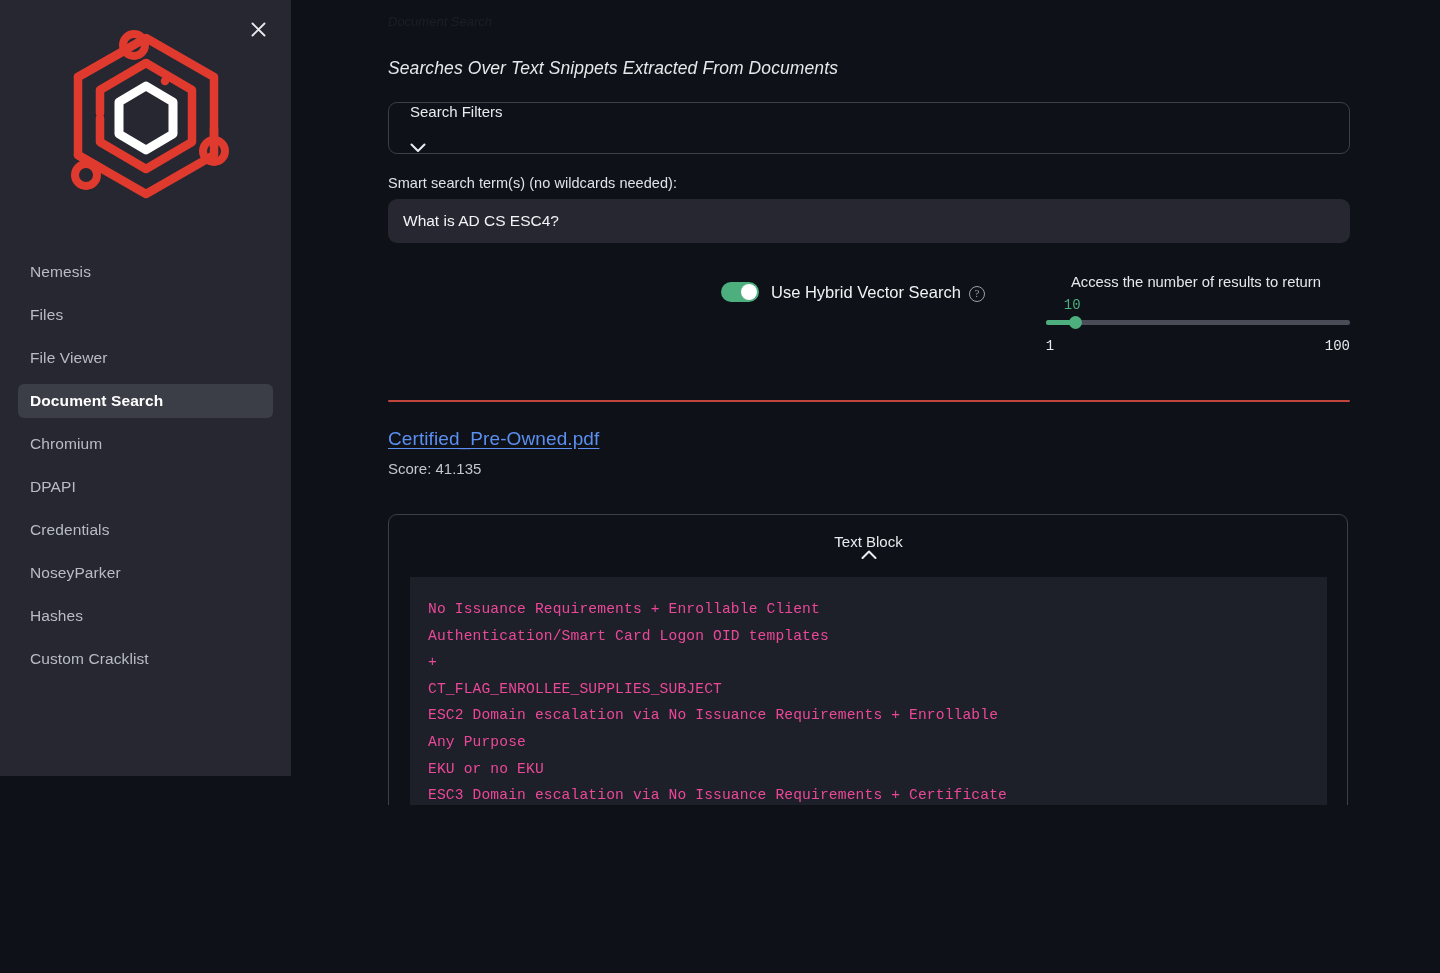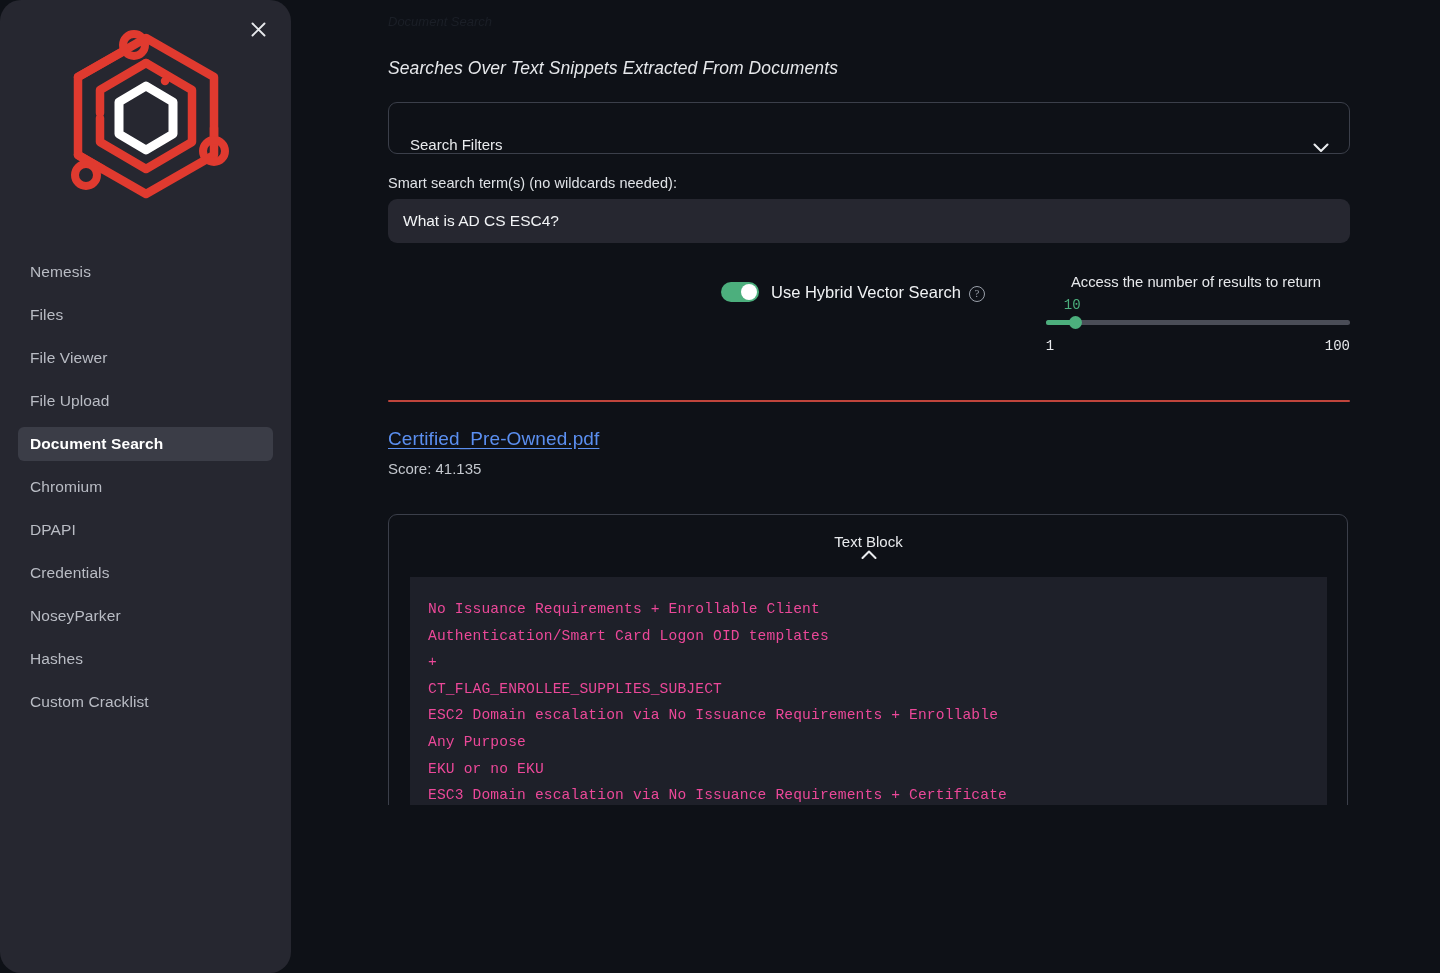--- a/index.html
+++ b/index.html
@@ -17,25 +17,24 @@
     width: 1440px;
     height: 973px;
     display: flex;
     background: #0e1117;
   }
 
   
   .sidebar {
     position: relative;
     width: 291px;
-    height: 973px;
+    height: 776px;
     background: #262730;
     flex: 0 0 291px;
     overflow: hidden;
-    border-radius: 21px;
   }
 
   .close-btn {
     position: absolute;
     top: 14px;
     right: 18px;
     width: 30px;
     height: 30px;
     display: flex;
     align-items: center;
@@ -114,24 +113,25 @@
   }
 
   
   .expander {
     margin-top: 23px;
     height: 52px;
     border: 1px solid #3b3f4a;
     border-radius: 9px;
     background: #0e1117;
     display: flex;
-    align-items: flex-end;
+    align-items: flex-start;
     justify-content: space-between;
     padding: 0 20px 0 21px;
     cursor: pointer;
+    flex-direction: column;
   }
   .expander-label { font-size: 15px; color: #e9ebee; }
   .chev { color: #e9ebee; display: flex; align-items: center; }
 
   .field-label {
     margin-top: 21px;
     font-size: 14.5px;
     color: #dfe2e6;
     letter-spacing: .05px;
   }
@@ -351,23 +351,20 @@
 
     <nav class="nav">
       <div class="nav-item">
           <span>Nemesis</span>
         </div>
       <div class="nav-item">
           <span>Files</span>
         </div>
       <div class="nav-item">
           <span>File Viewer</span>
-        </div>
-      <div class="nav-item">
-          <span>File Upload</span>
         </div>
       <div class="nav-item active">
           <span>Document Search</span>
         </div>
       <div class="nav-item">
           <span>Chromium</span>
         </div>
       <div class="nav-item">
           <span>DPAPI</span>
         </div>

